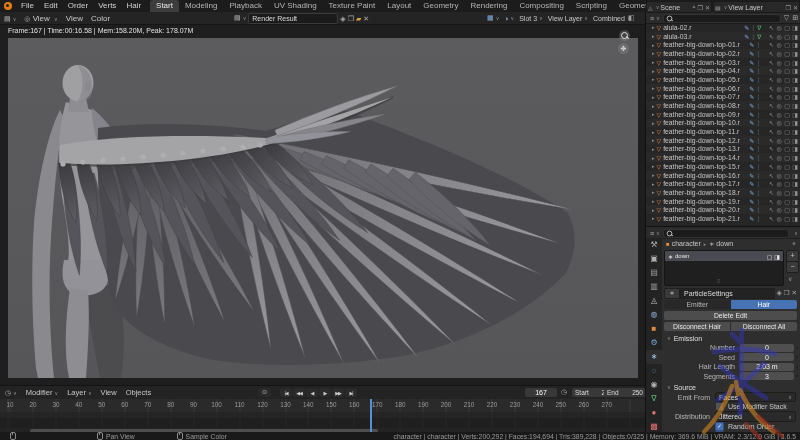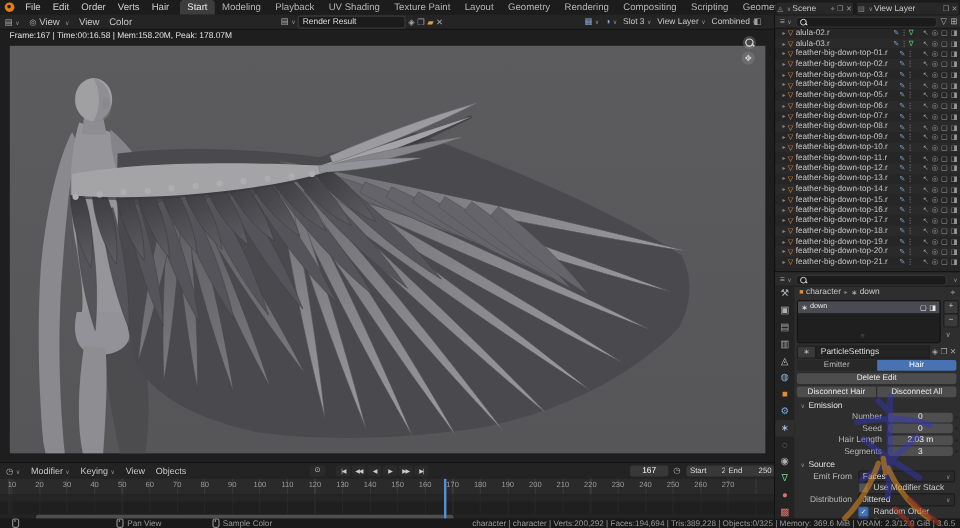--- a/index.html
+++ b/index.html
@@ -901,21 +901,21 @@
       </div>
     </div>
   </div>
 
   <div id="timeline">
     <div id="theader">
       <span class="tm" style="margin-left:5px">
         <span class="icsm">◷</span><span class="chev">∨</span>
       </span>
       <span class="tm"><span>Modifier</span><span class="chev">∨</span></span>
-      <span class="tm"><span>Keying</span><span class="chev">∨</span></span>
+      <span class="tm"><span>Layer</span><span class="chev">∨</span></span>
       <span class="tm">View</span>
       <span class="tm">Objects</span>
       <span id="autokey">⊙</span>
       <span id="playbtns">
 
       <span>|◀</span>
           <span>◀◀</span>
           <span>◀</span>
           <span>▶</span>
           <span>▶▶</span>

